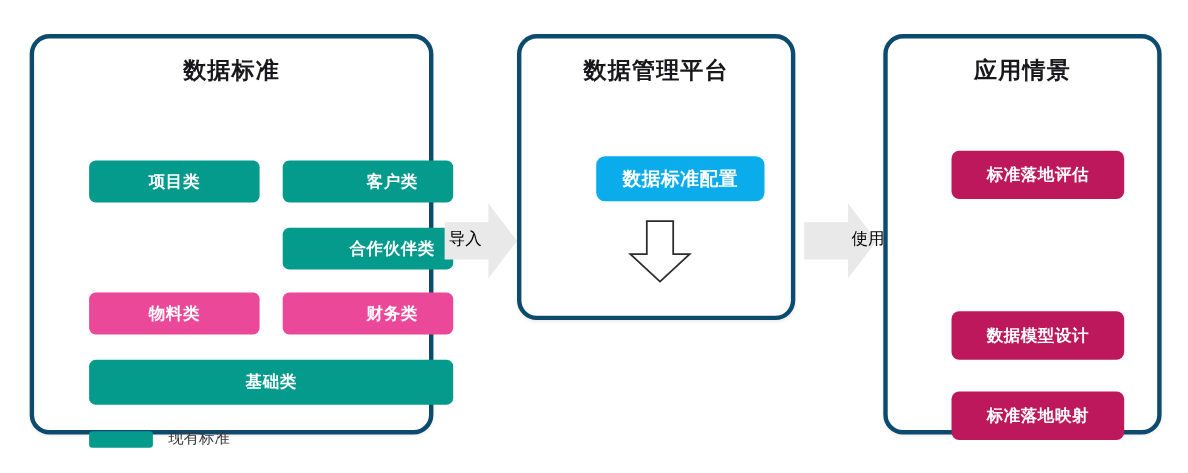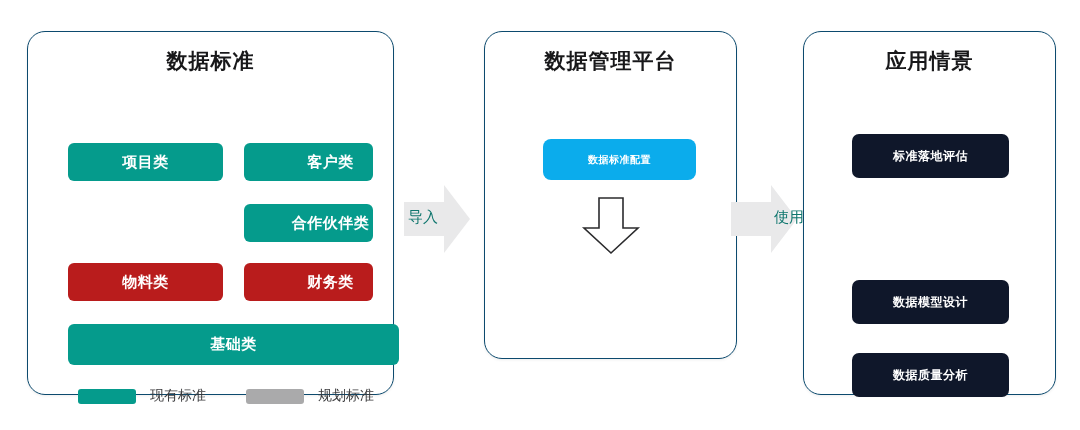--- a/index.html
+++ b/index.html
@@ -19,27 +19,27 @@
     position: absolute;
     left: 0; top: 0;
     width: 1080px;
     height: 430px;
   }
 
   
   .panel {
     position: absolute;
     background: #ffffff;
-    border: 1px solid #0c4a6e;
+    border: 4px solid #0c4a6e;
     border-radius: 18px;
     box-shadow: 0 1px 3px rgba(0,0,0,0.07);
     box-sizing: border-box;
   }
   #panel-standards { left: 27px;  top: 31px; width: 367px; height: 364px; }
-  #panel-platform  { left: 484px; top: 31px; width: 253px; height: 328px; }
+  #panel-platform  { left: 470px; top: 31px; width: 253px; height: 260px; }
   #panel-scenarios { left: 803px; top: 31px; width: 253px; height: 364px; }
 
   .panel-title {
     position: absolute;
     left: 0;
     width: 100%;
     text-align: center;
     font-size: 21px;
     font-weight: bold;
     color: #18181a;
@@ -54,37 +54,38 @@
     position: absolute;
     display: flex;
     align-items: center;
     justify-content: center;
     border-radius: 6px;
     color: #ffffff;
     font-weight: bold;
     font-size: 15px;
     letter-spacing: 0.5px;
     box-sizing: border-box;
+    margin-left: 10px;
   }
   .chip.teal { background: #059b8c; }
-  .chip.gray { background: #b91c1c; }
+  .chip.gray { background: #ec4899; }
   .chip.lightblue {
     background: #0bacec;
     border-radius: 8px;
-    font-size: 10px;
+    font-size: 17px;
   }
   .chip.royalblue {
-    background: #0f172a;
+    background: #be185d;
     border-radius: 7px;
-    font-size: 12px;
+    font-size: 15px;
   }
 
   
   .p1-col-l { left: 40px;  width: 155px; }
-  .p1-col-r { left: 216px; width: 129px; padding-left: 44px; }
+  .p1-col-r { left: 216px; width: 155px; padding-left: 44px; }
   .p1-full  { left: 40px;  width: 331px; }
   .r1 { top: 111px; height: 38px; }
   .r2 { top: 172px; height: 38px; }
   .r3 { top: 231px; height: 38px; }
   .r4 { top: 292px; height: 41px; }
 
   
   .legend {
     position: absolute;
     left: 40px;
@@ -136,21 +137,21 @@
   .flow-arrow {
     position: absolute;
     height: 72px;
   }
   #flow-import { left: 404px; top: 183px; width: 66px; }
   #flow-use    { left: 731px; top: 183px; width: 66px; }
   .flow-arrow svg { display: block; }
   .flow-label {
     position: absolute;
     font-size: 15px;
-    color: #0f766e;
+    color: #000000;
     white-space: nowrap;
   }
   #label-import { left: 408px; top: 208px; }
   #label-use    { left: 774px; top: 208px; }
 </style>
 </head>
 <body>
 
 <div class="stage">
 
@@ -165,24 +166,20 @@
     <div class="chip gray p1-col-l r3">物料类</div>
     <div class="chip gray p1-col-r r3">财务类</div>
 
     <div class="chip teal p1-full r4">基础类</div>
 
     <div class="legend">
       <div class="legend-item first">
         <span class="legend-swatch teal"></span>
         <span class="legend-label">现有标准</span>
       </div>
-      <div class="legend-item second">
-        <span class="legend-swatch gray"></span>
-        <span class="legend-label">规划标准</span>
-      </div>
     </div>
   </div>
 
   <div class="flow-arrow" id="flow-import">
     <svg width="66" height="72" viewBox="0 0 66 72">
       <polygon points="0,19 40,19 40,2 66,36 40,70 40,53 0,53" fill="#e9e9ea"></polygon>
     </svg>
   </div>
   <div class="flow-label" id="label-import">导入</div>
 
@@ -204,16 +201,16 @@
       <polygon points="0,19 40,19 40,2 66,36 40,70 40,53 0,53" fill="#e9e9ea"></polygon>
     </svg>
   </div>
   <div class="flow-label" id="label-use">使用</div>
 
   <div class="panel" id="panel-scenarios">
     <div class="panel-title">应用情景</div>
 
     <div class="chip royalblue p3-chip" id="sc-0">标准落地评估</div>
     <div class="chip royalblue p3-chip" id="sc-2">数据模型设计</div>
-    <div class="chip royalblue p3-chip" id="sc-3">数据质量分析</div>
+    <div class="chip royalblue p3-chip" id="sc-3">标准落地映射</div>
   </div>
 
 </div>
 
 </body></html>

